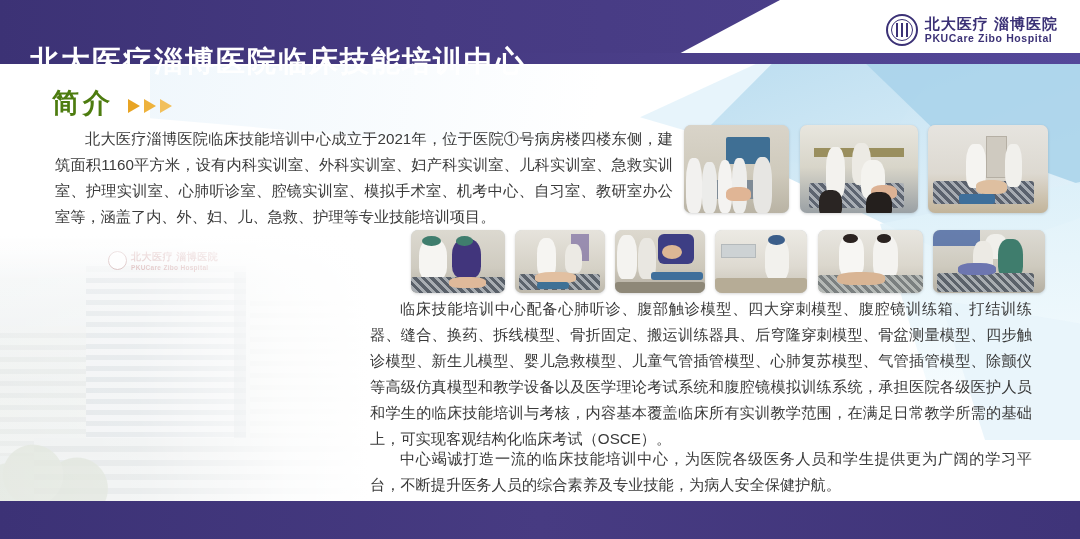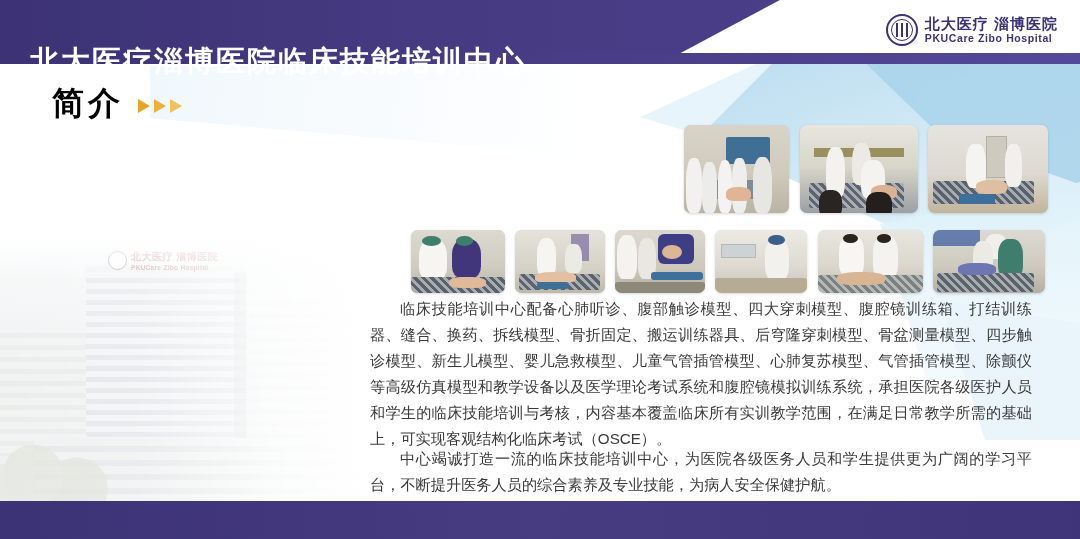--- a/index.html
+++ b/index.html
@@ -172,23 +172,23 @@
   .section-head {
     position: absolute;
     top: 88px;
     left: 52px;
     display: flex;
     align-items: flex-end;
     gap: 8px;
     z-index: 6;
   }
   .sh-cn {
-    font-size: 32px;
+    font-size: 27px;
     font-weight: bold;
-    color: #000000;
+    color: #4d7c0f;
     letter-spacing: 4px;
     line-height: 30px;
   }
   .sh-en {
     font-size: 19px;
     color: #6a6a74;
     letter-spacing: 1px;
     line-height: 26px;
   }
   .sh-arrows {
@@ -503,18 +503,19 @@
 
   <div class="section-head">
     <div class="sh-cn">简介</div>
     <div class="sh-arrows">
       <div class="arrow a1"></div>
       <div class="arrow a2"></div>
       <div class="arrow a3"></div>
     </div>
   </div>
 
+  <div class="para" id="para-1">北大医疗淄博医院临床技能培训中心成立于2021年，位于医院①号病房楼四楼东侧，建筑面积1160平方米，设有内科实训室、外科实训室、妇产科实训室、儿科实训室、急救实训室、护理实训室、心肺听诊室、腔镜实训室、模拟手术室、机考中心、自习室、教研室办公室等，涵盖了内、外、妇、儿、急救、护理等专业技能培训项目。</div>
   <div class="para" id="para-3">中心竭诚打造一流的临床技能培训中心，为医院各级医务人员和学生提供更为广阔的学习平台，不断提升医务人员的综合素养及专业技能，为病人安全保健护航。</div>
   <div class="para" id="para-2">临床技能培训中心配备心肺听诊、腹部触诊模型、四大穿刺模型、腹腔镜训练箱、打结训练器、缝合、换药、拆线模型、骨折固定、搬运训练器具、后穹隆穿刺模型、骨盆测量模型、四步触诊模型、新生儿模型、婴儿急救模型、儿童气管插管模型、心肺复苏模型、气管插管模型、除颤仪等高级仿真模型和教学设备以及医学理论考试系统和腹腔镜模拟训练系统，承担医院各级医护人员和学生的临床技能培训与考核，内容基本覆盖临床所有实训教学范围，在满足日常教学所需的基础上，可实现客观结构化临床考试（OSCE）。</div>
 
   <div class="footer"></div>
 
 </div>
 
 </body></html>

